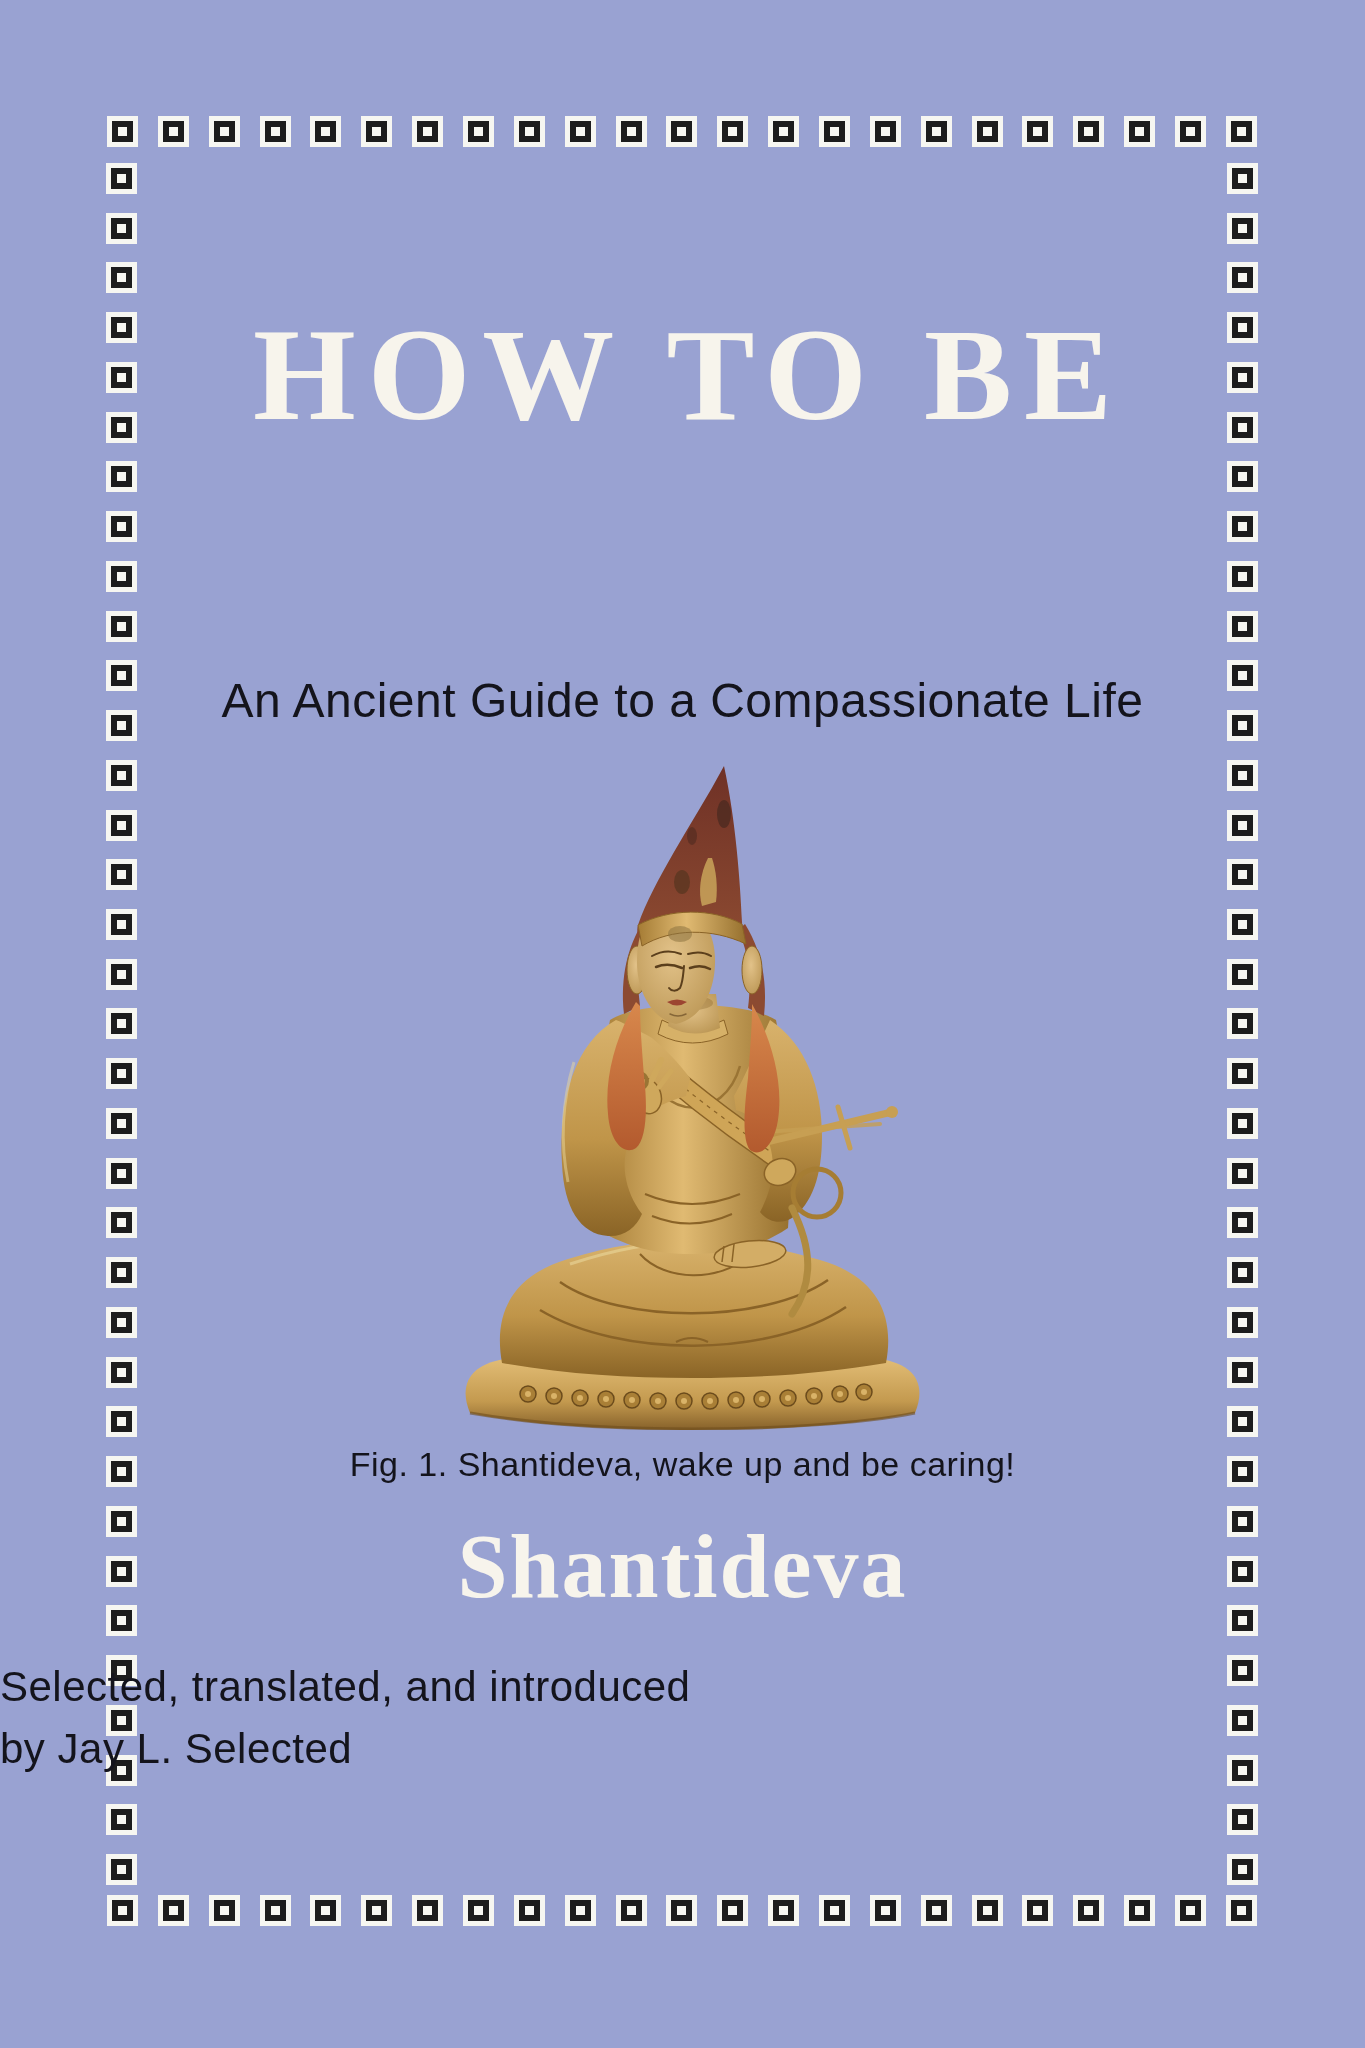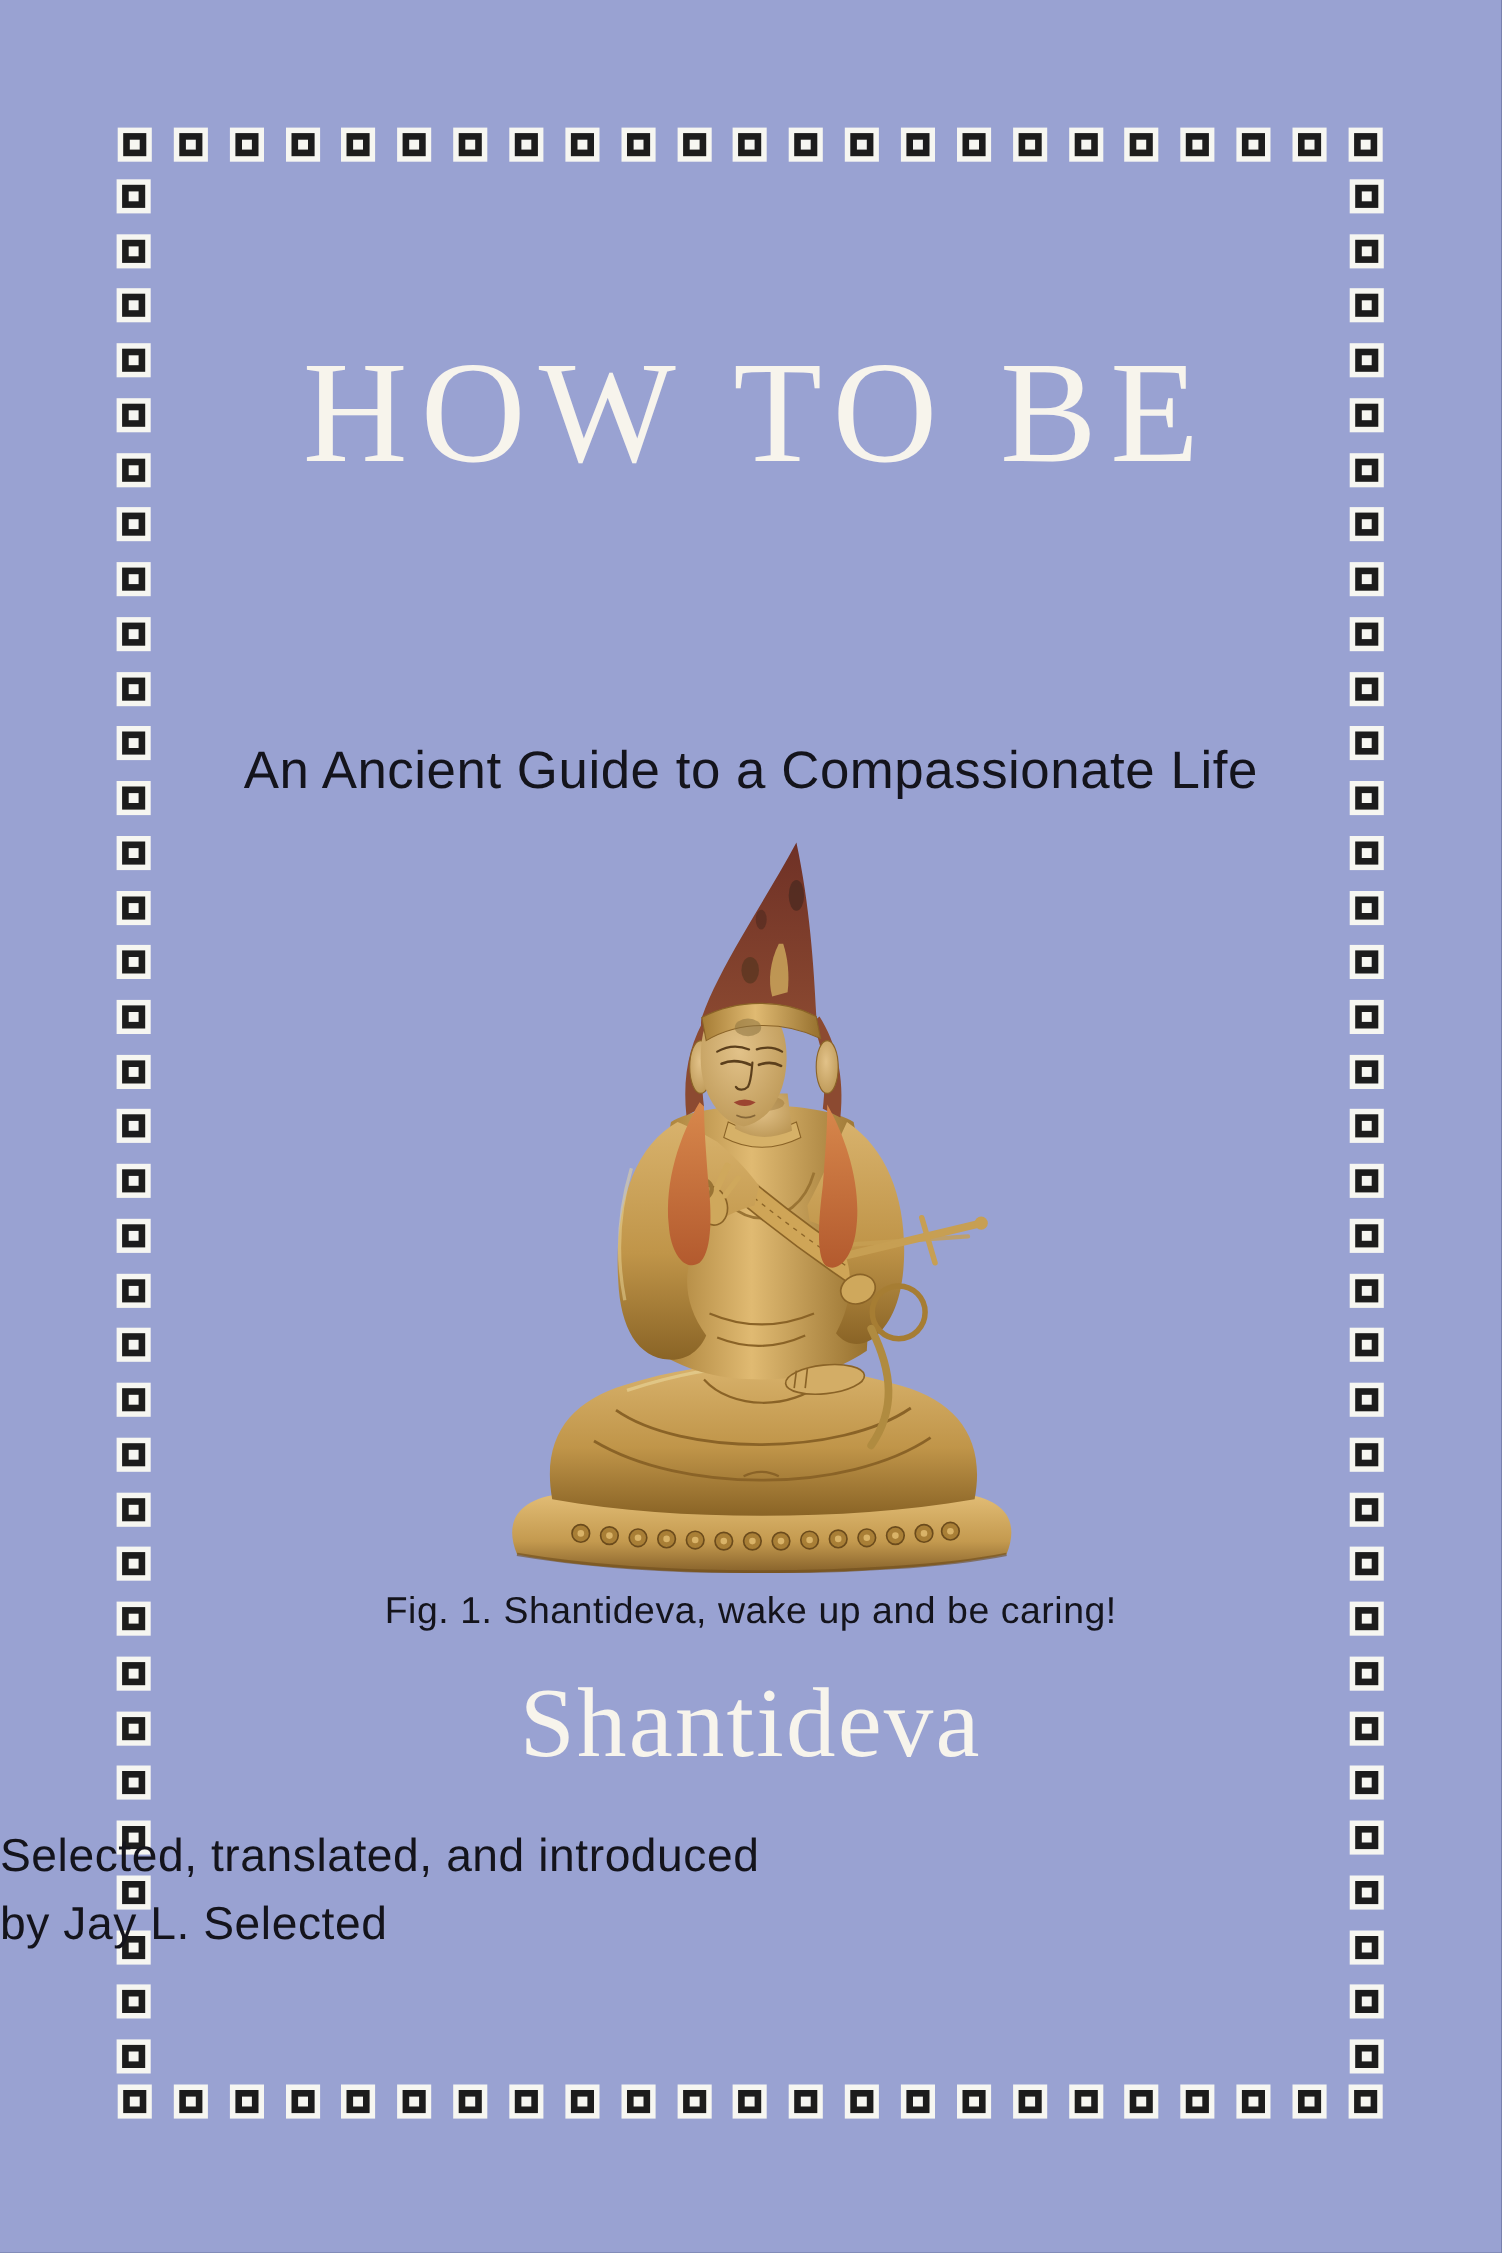--- a/index.html
+++ b/index.html
@@ -22,36 +22,36 @@
   .border-row.bottom{top:1900px;}
   .border-col{
     position:absolute;top:168px;height:1712px;width:21px;
     display:flex;flex-direction:column;justify-content:space-between;align-items:center;
   }
   .border-col.left{left:111px;}
   .border-col.right{left:1232px;}
   
   .title{
     position:absolute;left:0;right:0;top:303px;text-align:center;
-    font-family:"Liberation Serif",serif;font-weight:400;
+    font-family:"Liberation Serif",serif;font-weight:700;
     font-size:132px;line-height:143px;letter-spacing:12px;text-indent:12px;
     color:#f7f4ec;
   }
   .subtitle{
     position:absolute;left:0;right:0;top:645px;text-align:center;
     font-size:48px;line-height:1.15;color:#14141c;letter-spacing:.5px;margin-top:28px;
   }
   .statue{position:absolute;left:440px;top:762px;width:505px;height:668px;}
   .fig-caption{
     position:absolute;left:0;right:0;top:1445px;text-align:center;
     font-size:34px;color:#14141c;letter-spacing:.5px;
   }
   .author{
     position:absolute;left:0;right:0;top:1517px;text-align:center;
-    font-family:"Liberation Serif",serif;font-weight:400;
+    font-family:"Liberation Serif",serif;font-weight:700;
     font-size:90px;line-height:100px;letter-spacing:2px;color:#f7f4ec;
   }
   .credits{
     position:absolute;left:0;right:0;top:1656px;
     font-size:42px;line-height:62px;color:#14141c;letter-spacing:.5px;
   }
 </style>
 </head>
 <body>
 

